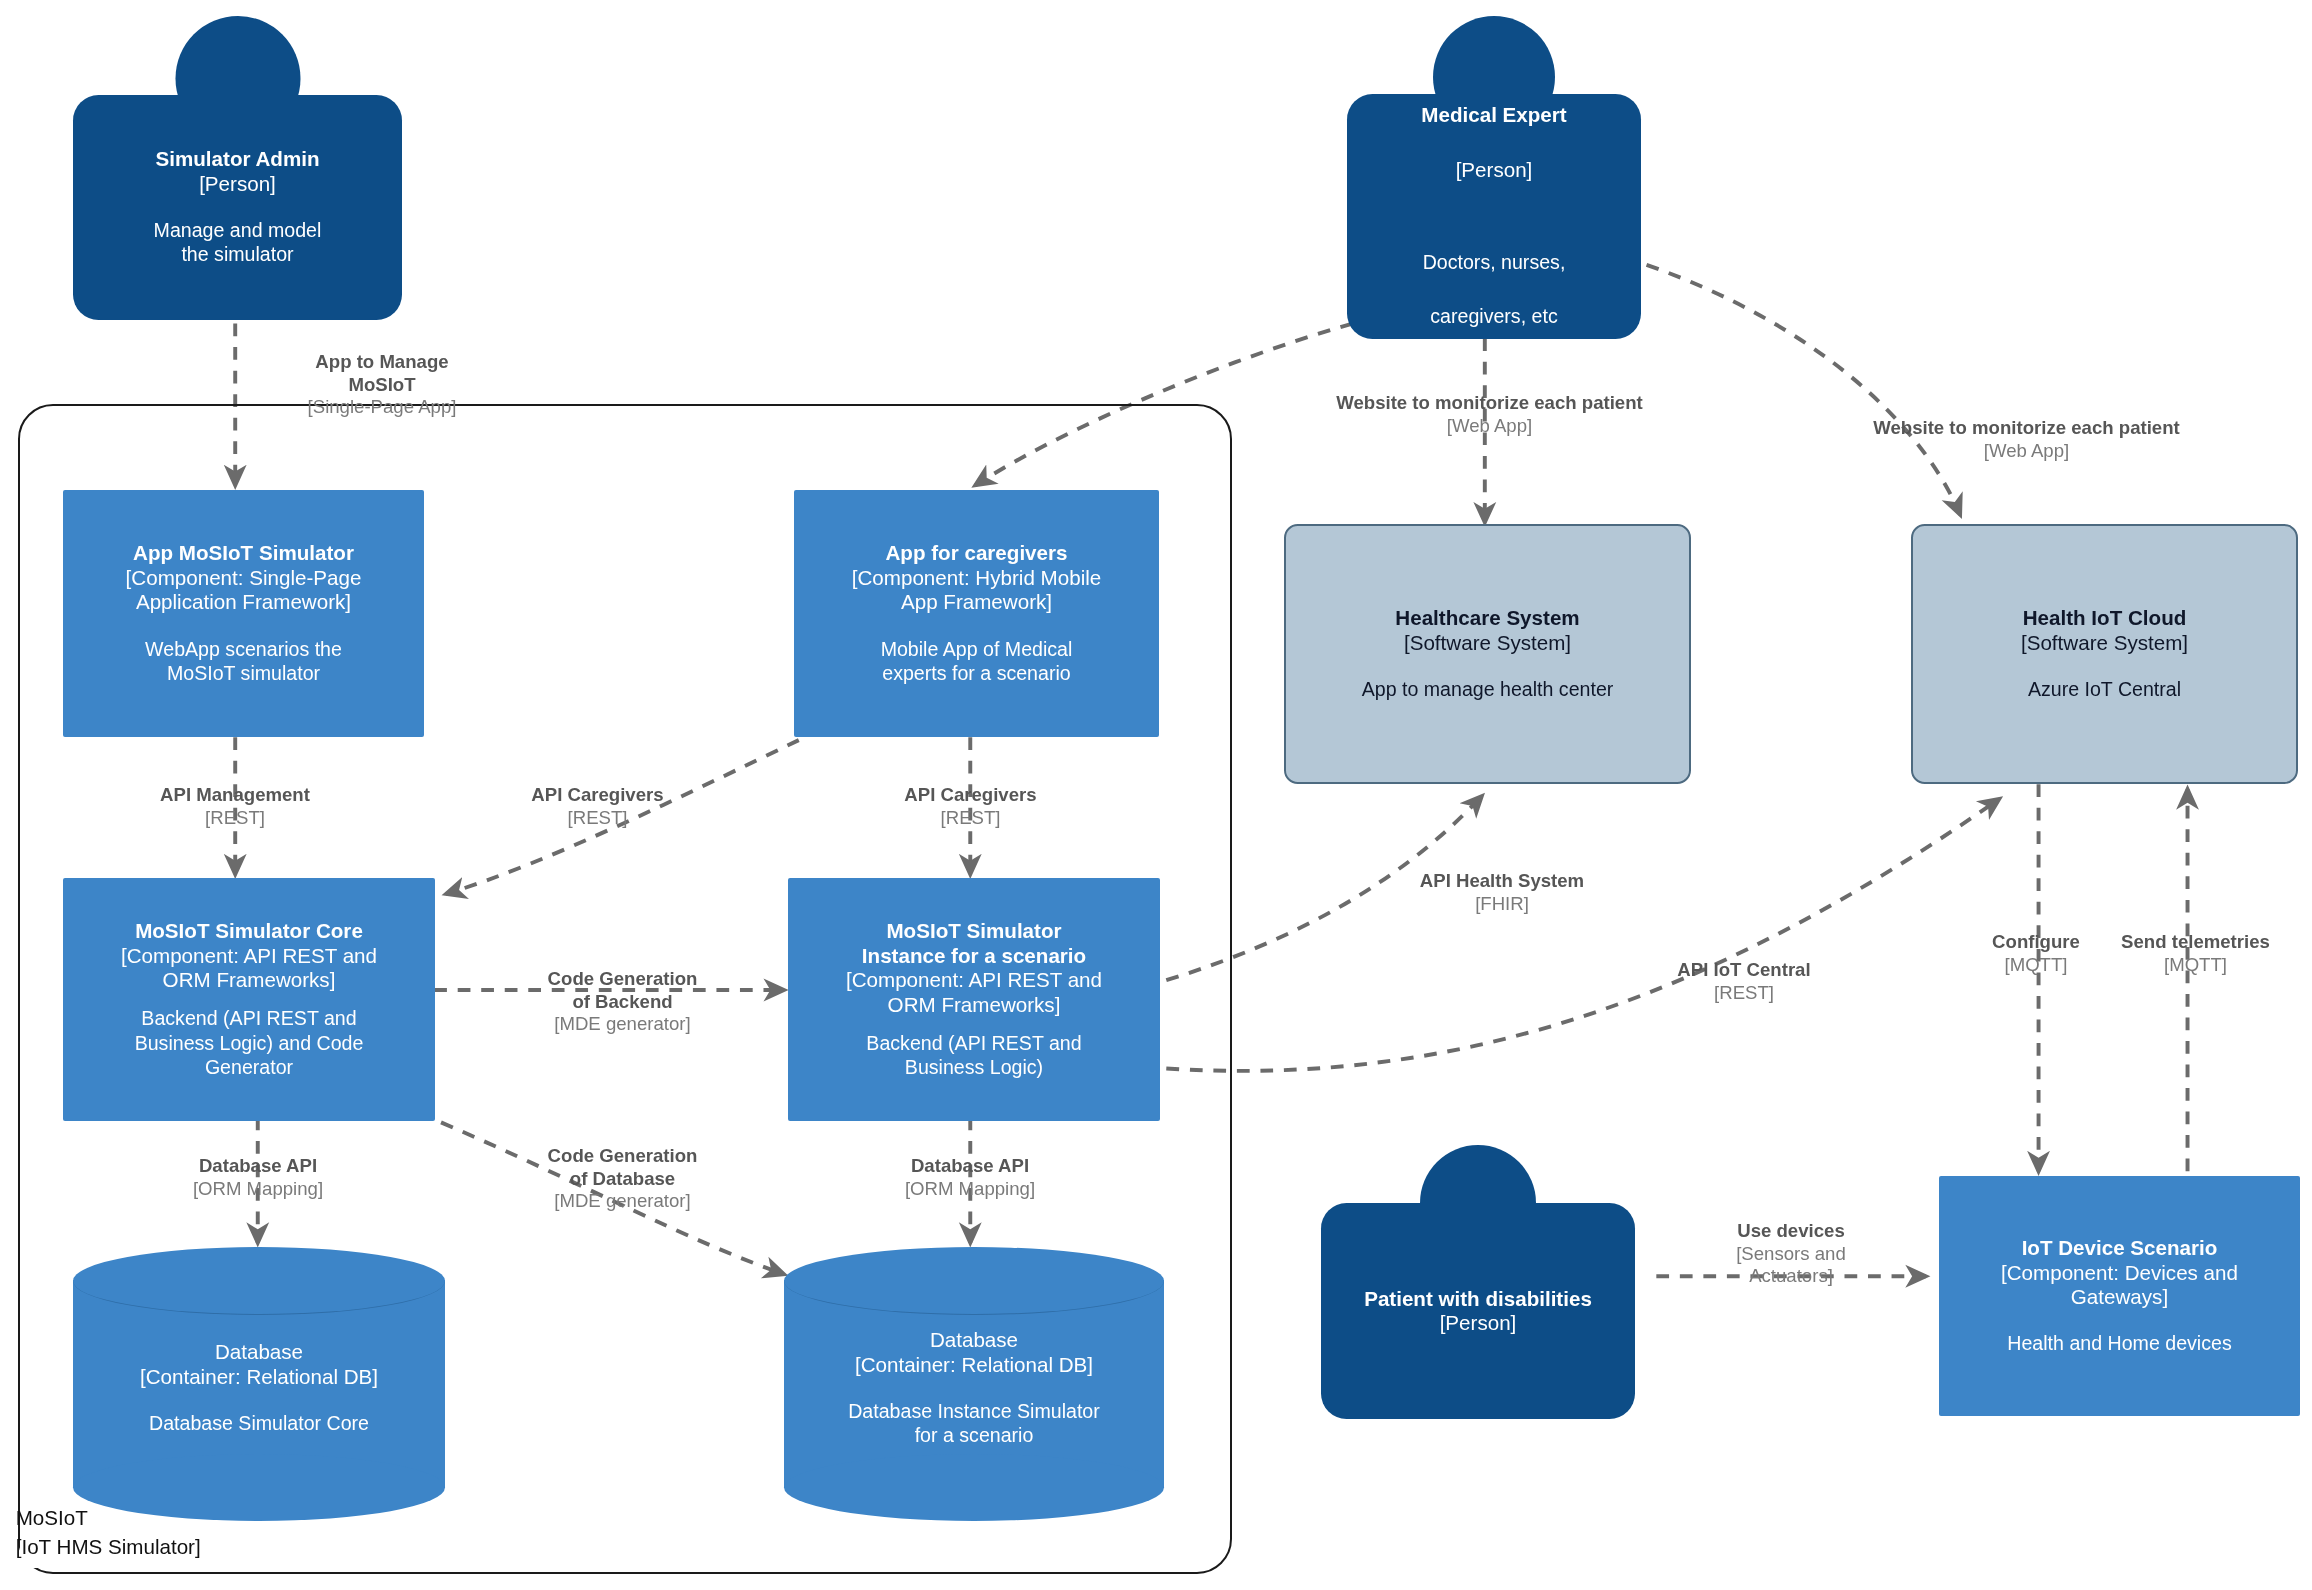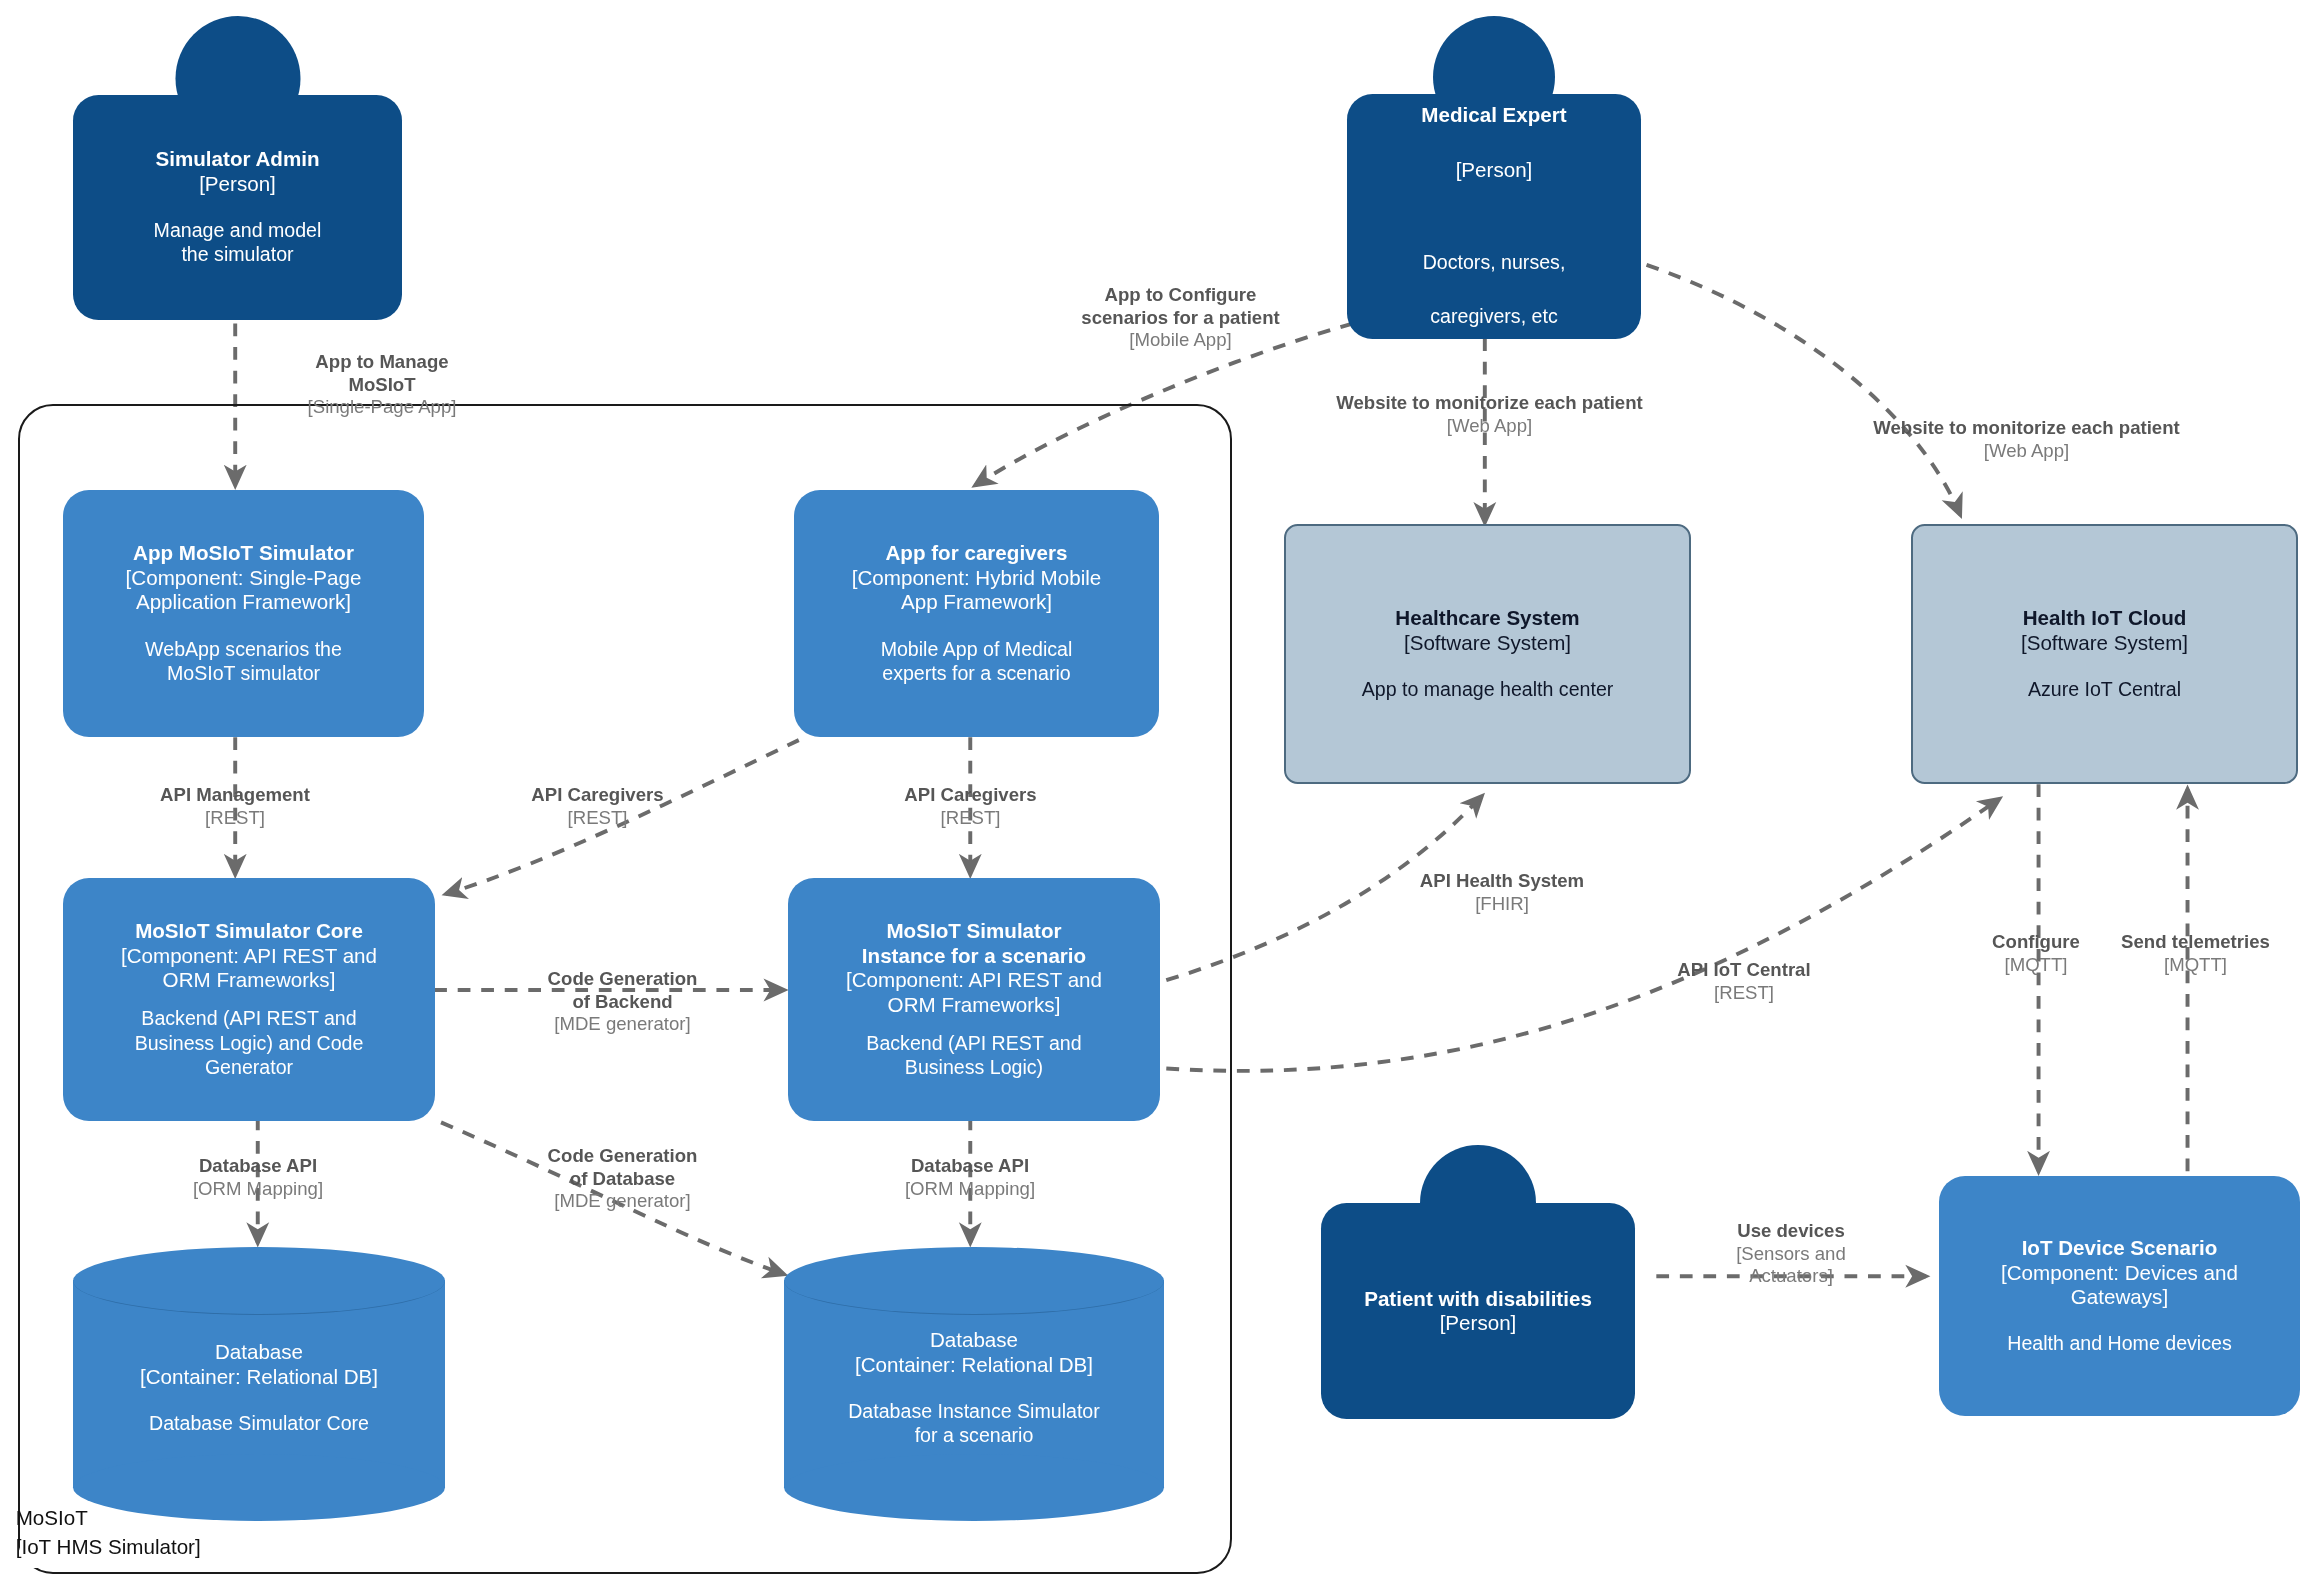--- a/index.html
+++ b/index.html
@@ -21,21 +21,21 @@
   }
   .person .body{
     position:absolute;left:0;right:0;bottom:0;
     background:#0d4d87;border-radius:25.5px;
     display:flex;flex-direction:column;align-items:center;justify-content:center;
     text-align:center;color:#ffffff;padding:9.8px 13.7px;box-sizing:border-box;
   }
 
   
   .component{
-    background:#3d85c8;border-radius:26px;
+    background:#3d85c8;border-radius:2px;
     display:flex;flex-direction:column;align-items:center;justify-content:center;
     text-align:center;color:#ffffff;padding:11.8px 13.7px;box-sizing:border-box;
   }
 
   
   .syssystem{
     background:#b4c7d6;border:2px solid #4d6a80;border-radius:13.7px;
     display:flex;flex-direction:column;align-items:center;justify-content:center;
     text-align:center;color:#0f172a;padding:11.8px 13.7px;box-sizing:border-box;
   }
@@ -254,25 +254,20 @@
     <div class="n-gap"></div>
     <div class="n-desc">Health and Home devices</div>
   </div>
 
   <div class="rel" style="left:245px;top:351px;width:274px;">
     <span class="r-label">App to Manage</span>
     <span class="r-label">MoSIoT</span>
     <span class="r-tech">[Single-Page App]</span>
   </div>
 
-  <div class="rel" style="left:1019px;top:284px;width:323px;">
-    <span class="r-label">App to Configure</span>
-    <span class="r-label">scenarios for a patient</span>
-    <span class="r-tech">[Mobile App]</span>
-  </div>
 
   <div class="rel" style="left:1259px;top:392px;width:461px;">
     <span class="r-label">Website to monitorize each patient</span>
     <span class="r-tech">[Web App]</span>
   </div>
 
   <div class="rel" style="left:1796px;top:417px;width:461px;">
     <span class="r-label">Website to monitorize each patient</span>
     <span class="r-tech">[Web App]</span>
   </div>

